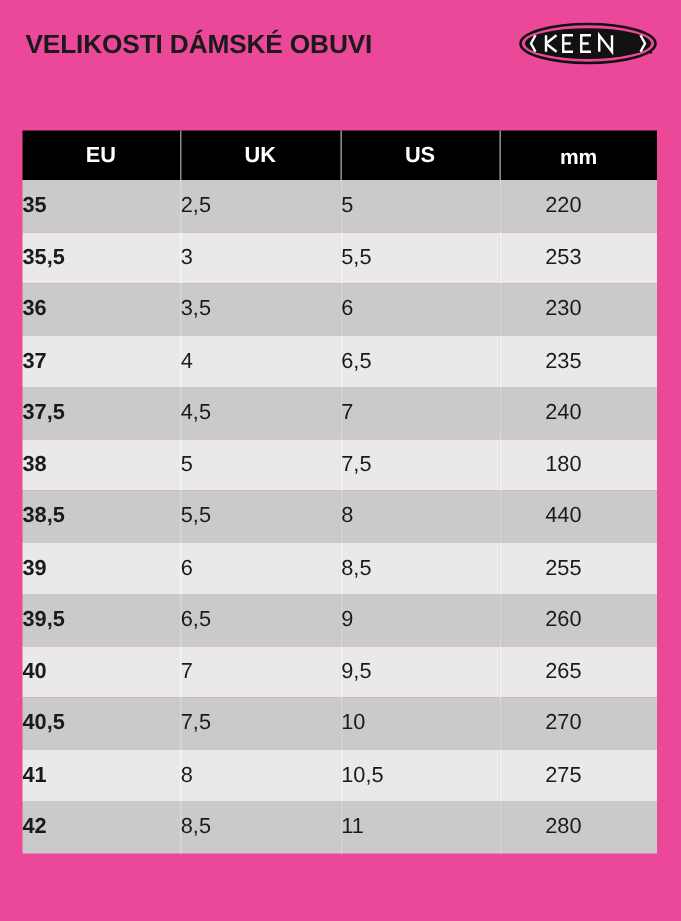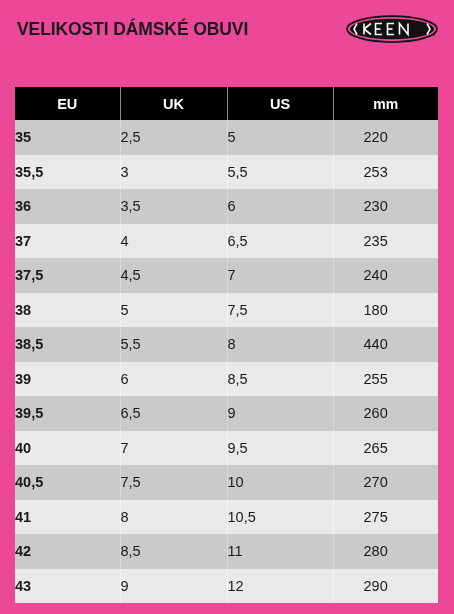--- a/index.html
+++ b/index.html
@@ -214,22 +214,16 @@
           <td class="col-uk">8</td>
           <td class="col-us">10,5</td>
           <td class="col-mm">275</td>
         </tr>
         <tr class="row-dark">
           <td class="col-eu">42</td>
           <td class="col-uk">8,5</td>
           <td class="col-us">11</td>
           <td class="col-mm">280</td>
         </tr>
-        <tr class="row-light">
-          <td class="col-eu">43</td>
-          <td class="col-uk">9</td>
-          <td class="col-us">12</td>
-          <td class="col-mm">290</td>
-        </tr>
       </tbody>
   </table>
 
 </div>
 
 </body></html>

